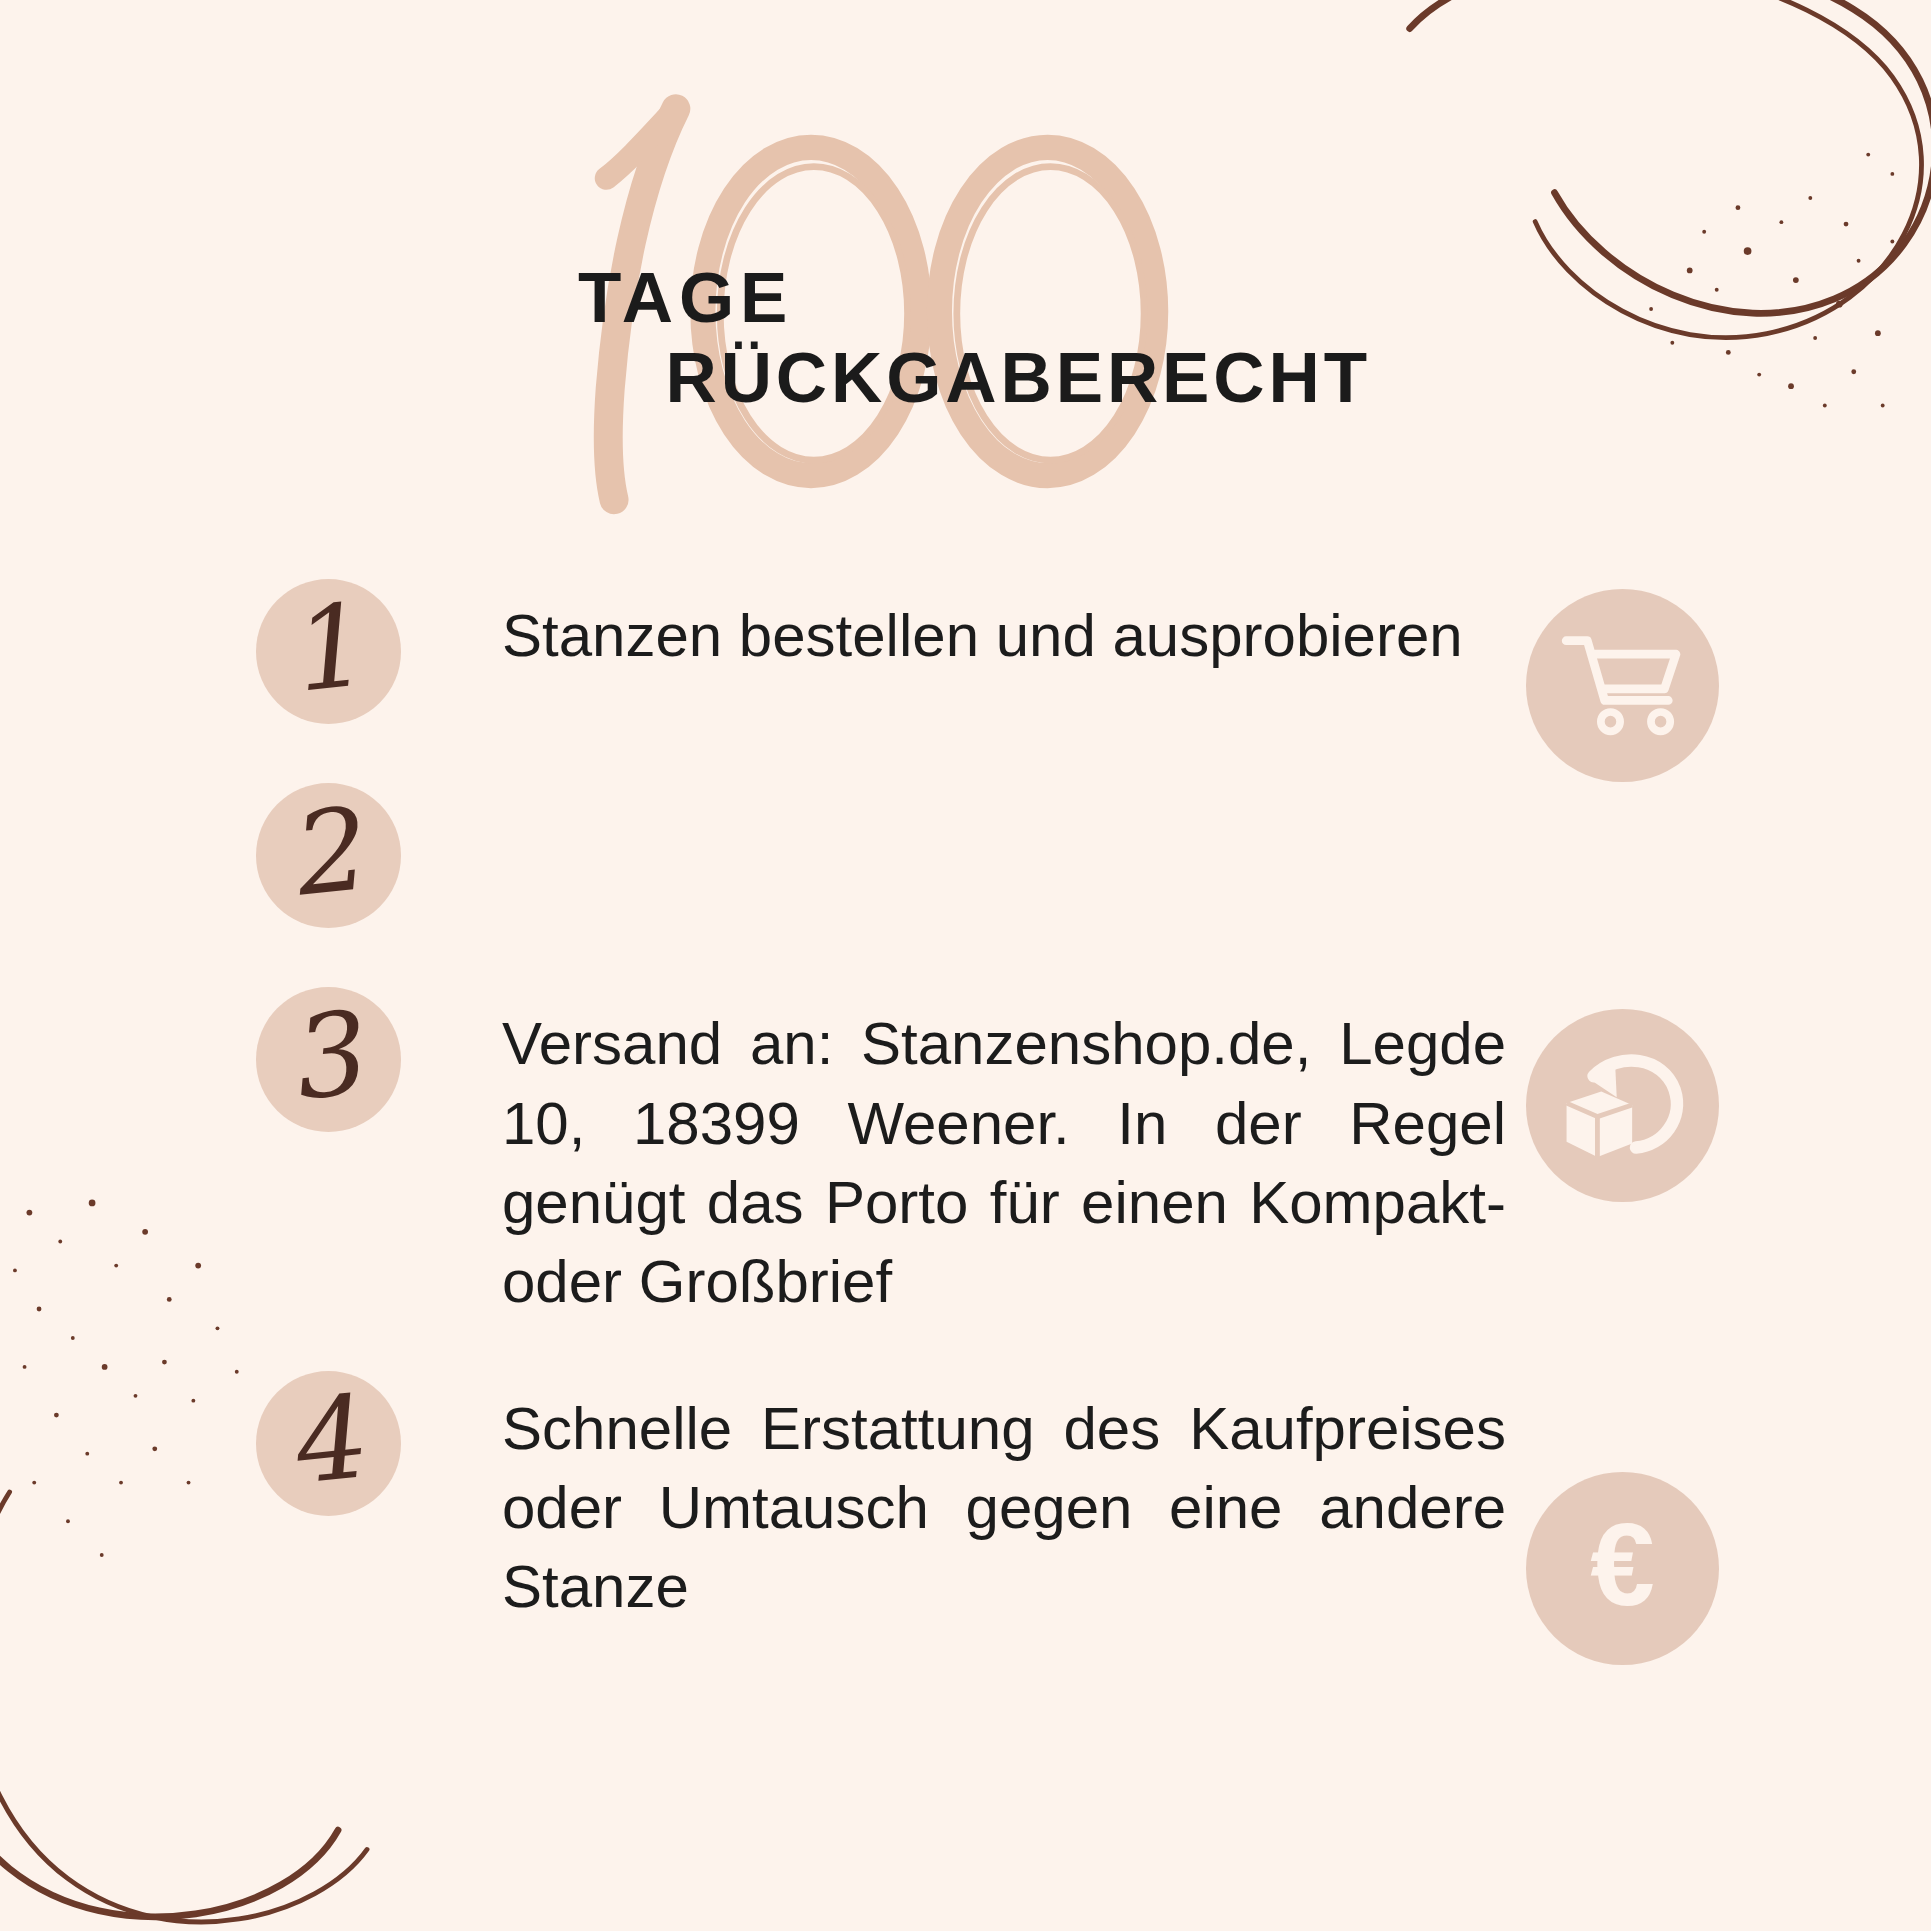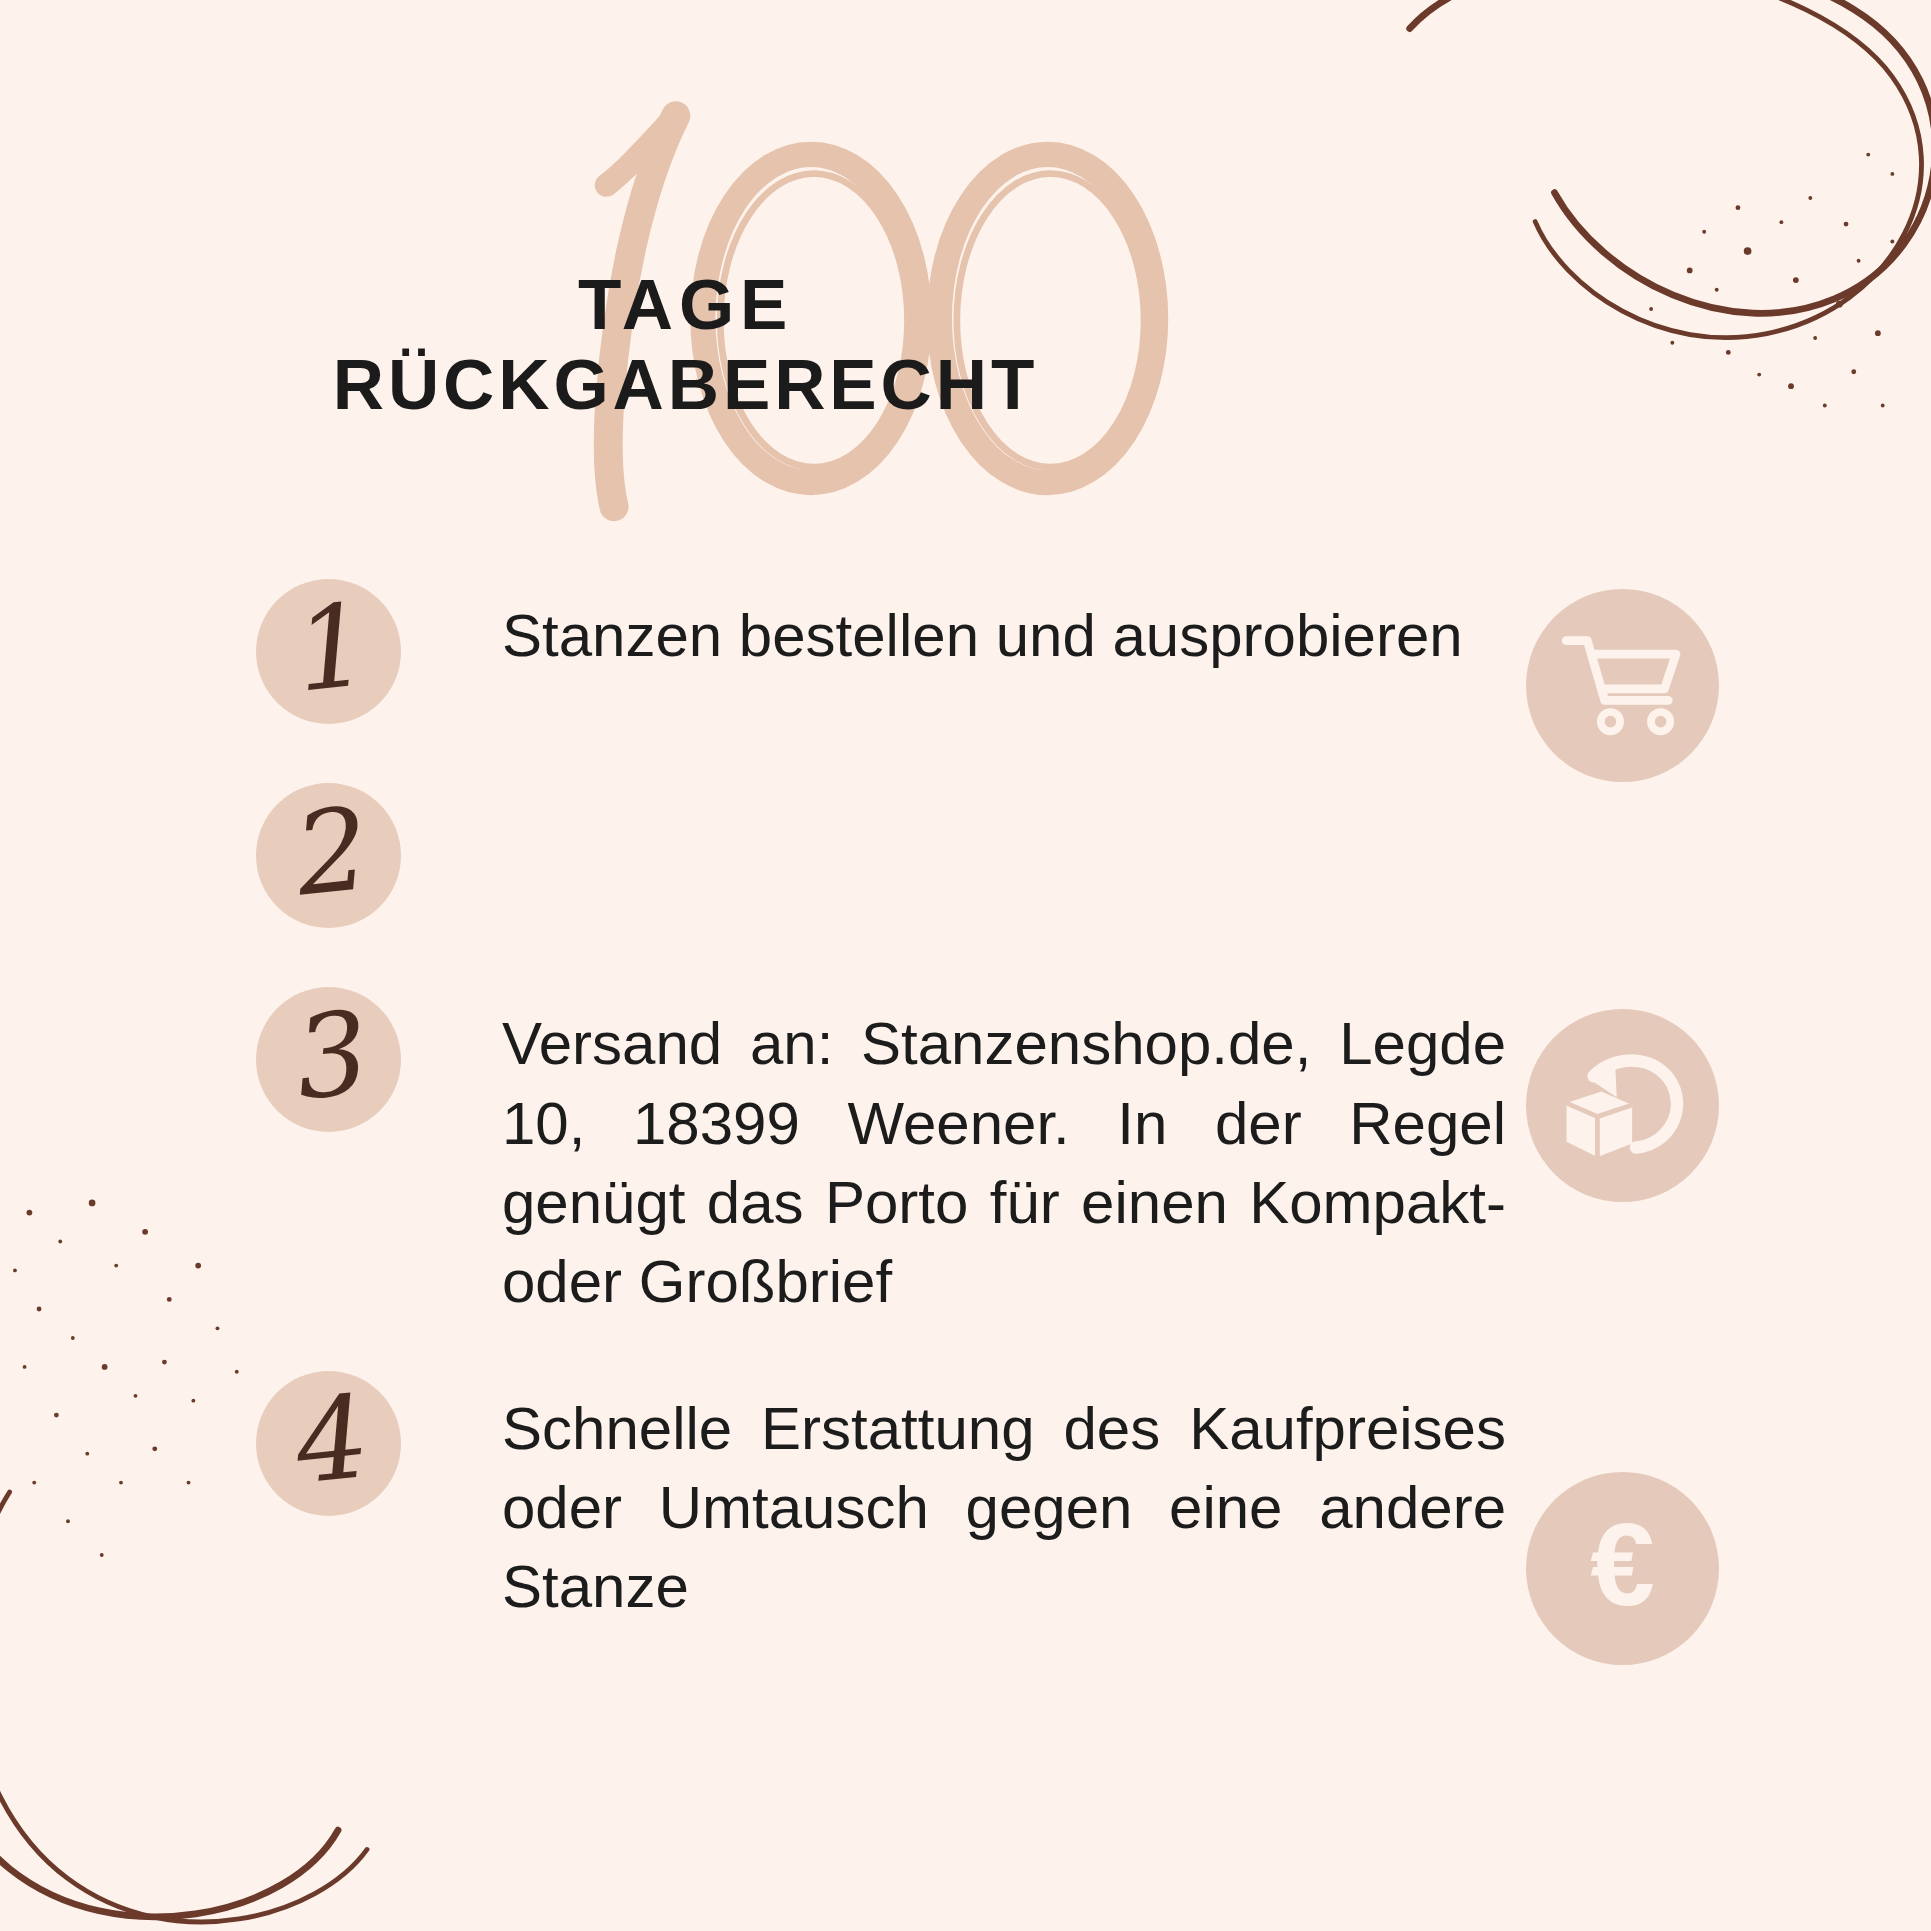--- a/index.html
+++ b/index.html
@@ -29,21 +29,21 @@
   }
   .deco-tr { top: -39px; right: -58px; }
   .deco-bl { bottom: -77px; left: -116px; }
   .deco-speck-tr { top: 116px; right: 19.3px; }
   .deco-speck-bl { bottom: 319px; left: 0px; }
 
   
   .hero {
     position: absolute;
     left: 0;
-    top: 77px;
+    top: 70px;
     width: 1371px;
     height: 454px;
   }
   .hero-script {
     position: absolute;
     left: 0;
     top: 0;
     width: 1371px;
     height: 454px;
   }
@@ -53,21 +53,21 @@
     top: 188px;
     width: 1371px;
     text-align: center;
     color: #1b1b1b;
     font-weight: bold;
     letter-spacing: 5.8px;
     line-height: 1.12;
     font-size: 71px;
   }
   .hero-line1 { display: block; }
-  .hero-line2 { display: block; font-size: 71px; letter-spacing: 3.9px; }
+  .hero-line2 { display: block; font-size: 71px; letter-spacing: 3.9px; text-align: right; }
 
   
   .steps {
     position: absolute;
     left: 0;
     top: 579px;
     width: 1931px;
   }
   .step {
     position: relative;

